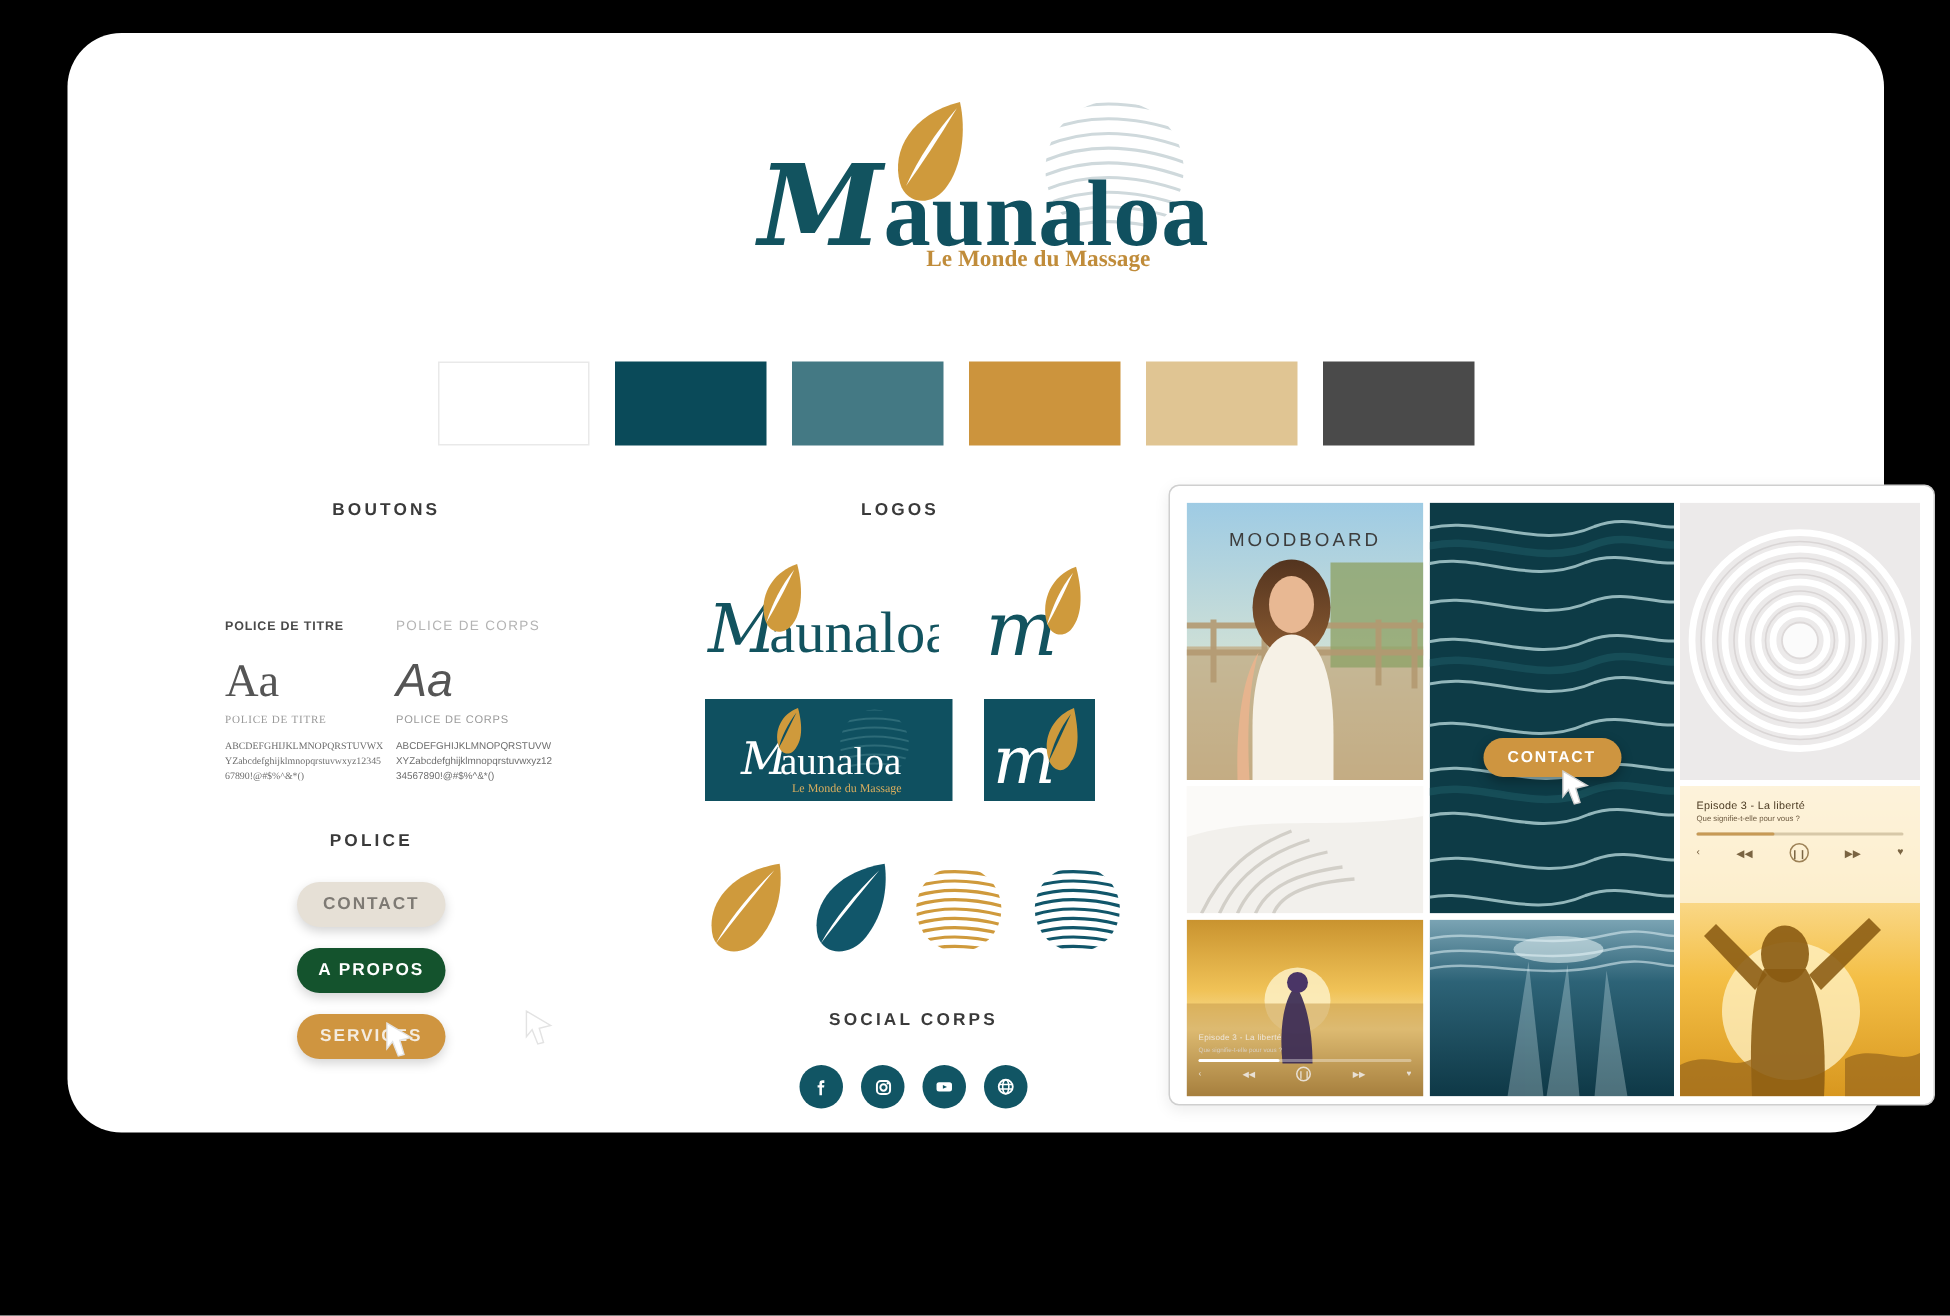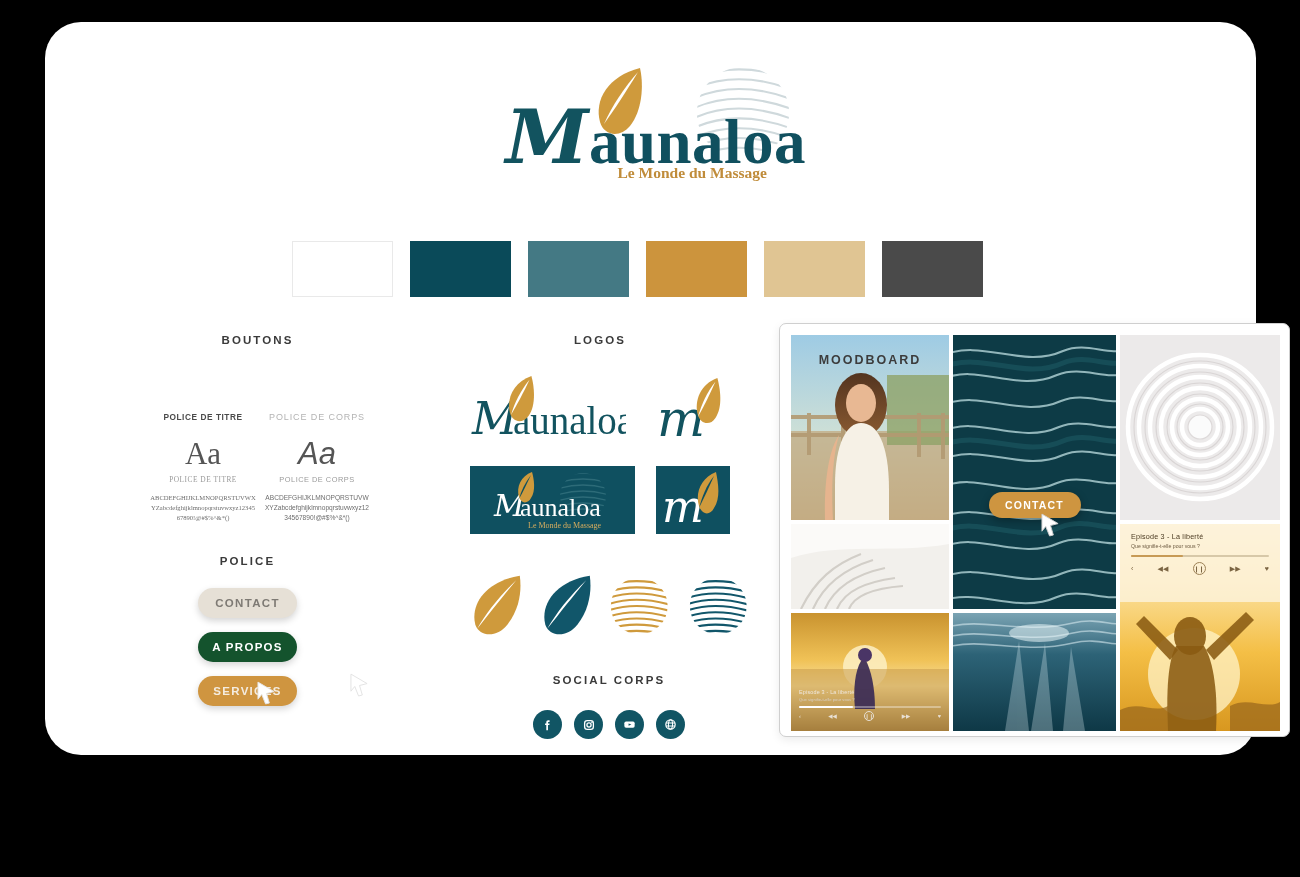--- a/index.html
+++ b/index.html
@@ -97,21 +97,21 @@
   .sec-title {
     font-size: 11.5px;
     font-weight: bold;
     letter-spacing: 2.1px;
     color: #3a3a3a;
     text-align: center;
   }
 
   
   .col-polices { position: absolute; left: 100px; top: 312px; width: 225px; }
-  .fonts-row { position: absolute; left: 5px; top: 78px; width: 230px; display: flex; gap: 8px; text-align: center; }
+  .fonts-row { position: absolute; left: 5px; top: 78px; width: 230px; display: flex; gap: 8px; }
   .font-block { width: 106px; }
   .fb-label {
     font-size: 8.3px;
     font-weight: bold;
     letter-spacing: 0.55px;
     margin-bottom: 16px;
   }
   .fb-label.dark { color: #4a4a4a; }
   .fb-label.light { color: #b4b4b4; font-weight: normal; letter-spacing: 0.9px; font-size: 9px; }
   .fb-aa-serif {
@@ -234,21 +234,21 @@
   .t-water    { grid-column: 2; grid-row: 1 / span 2; }
   .t-under    { grid-column: 2; grid-row: 3; }
   .t-zen      { grid-column: 3; grid-row: 1; }
   .t-player   { grid-column: 3; grid-row: 2 / span 2; }
 
   .mood-label {
     position: absolute;
     left: 0; right: 0; top: 18px;
     text-align: center;
     font-size: 12.5px;
-    font-weight: bold;
+    font-weight: normal;
     letter-spacing: 2px;
     color: #3c3c3c;
     z-index: 4;
   }
 
   .contact-float {
     position: absolute;
     left: 50%; top: 157px;
     transform: translateX(-50%);
     width: 92px; height: 26px;

